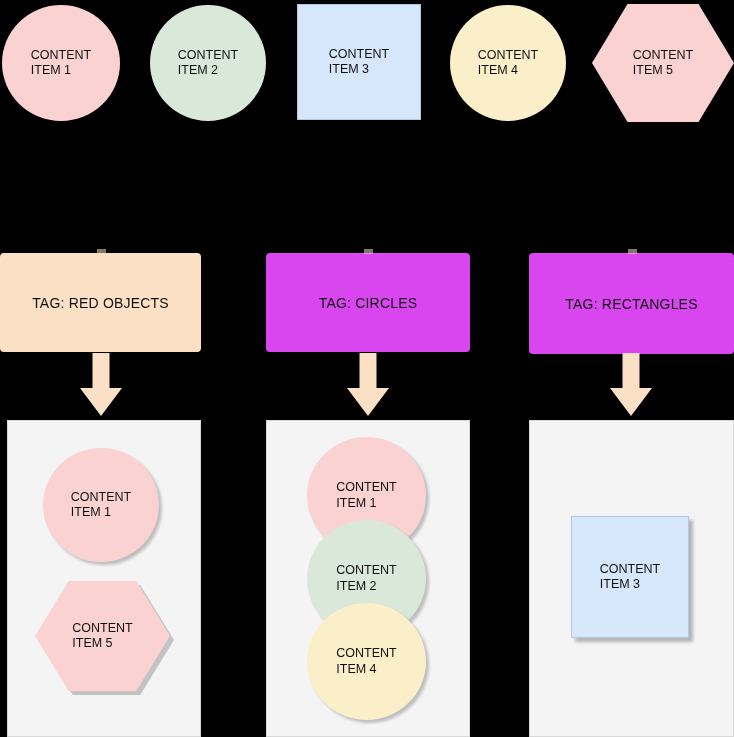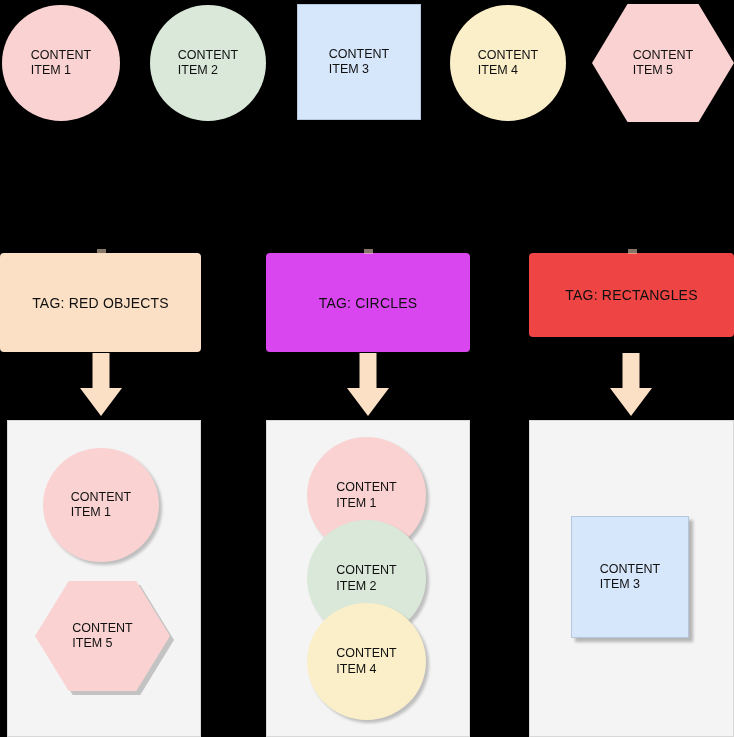--- a/index.html
+++ b/index.html
@@ -143,21 +143,21 @@
 
   <div id="tag-row">
       <div class="tag-box" style="left: 0px; top: 253px; width: 201px; height: 99px; background: rgb(251, 224, 198);">
         <span>TAG: RED OBJECTS</span>
       </div>
       <div class="tag-stub" style="left: 96.5px; top: 249px;"></div>
       <div class="tag-box" style="left: 266px; top: 253px; width: 204px; height: 99px; background: #d946ef;">
         <span>TAG: CIRCLES</span>
       </div>
       <div class="tag-stub" style="left: 364px; top: 249px;"></div>
-      <div class="tag-box" style="left: 529px; top: 253px; width: 205px; height: 84px; background: #ef4444;">
+      <div class="tag-box" style="left: 529px; top: 253px; width: 205px; height: 101px; background: #d946ef;">
         <span>TAG: RECTANGLES</span>
       </div>
       <div class="tag-stub" style="left: 627.5px; top: 249px;"></div>
     </div>
 
   <div id="arrow-row">
       <div class="arrow" style="left: 80px; top: 353px; width: 42px; height: 63px;">
         <div class="shaft" style="height: 35px; background: rgb(251, 224, 198);"></div>
         <div class="head" style="top: 35px; border-top: 28px solid rgb(251, 224, 198);"></div>
       </div>

